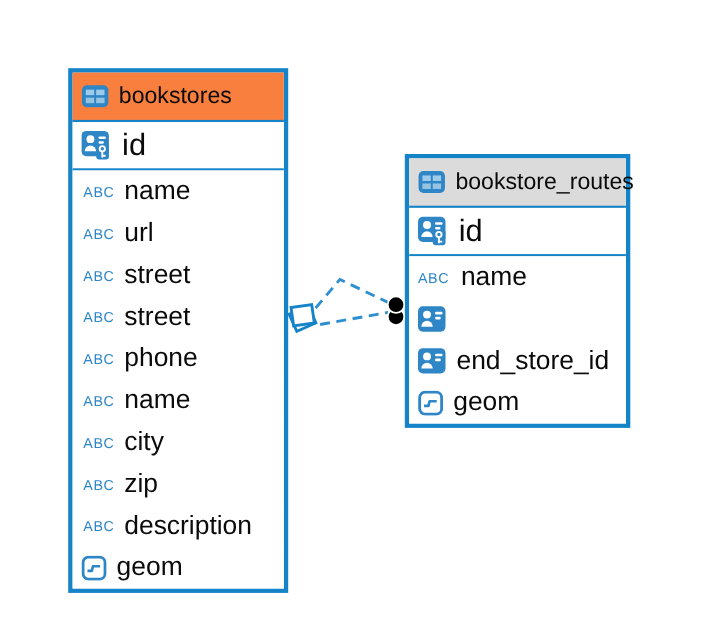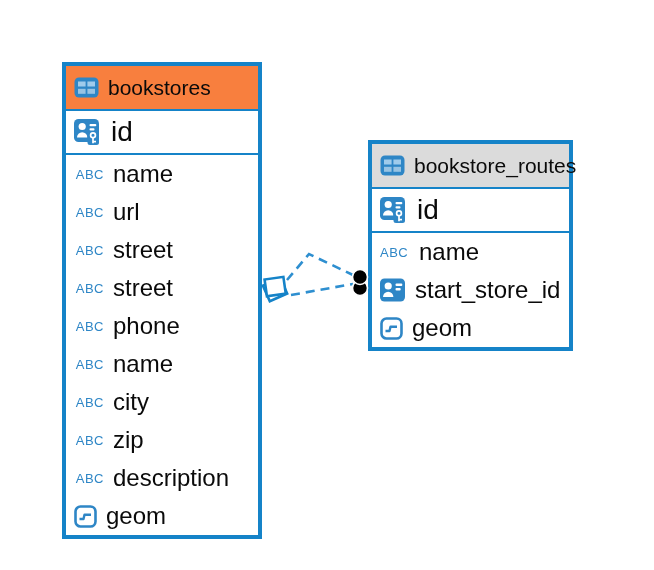--- a/index.html
+++ b/index.html
@@ -228,21 +228,32 @@
         <div class="row">
       <span class="icon">
     <svg width="26" height="24" viewBox="0 0 26 24">
       <rect x="0" y="0.5" width="25" height="23" rx="4.5" fill="#2E86C6"></rect>
       <circle cx="8.2" cy="8" r="3.6" fill="#ffffff"></circle>
       <path d="M 3 19 a 5.2 5.3 0 0 1 10.4 0 z" fill="#ffffff"></path>
       <rect x="15.5" y="5.5" width="6.8" height="2.4" rx="1" fill="#ffffff"></rect>
       <rect x="15.5" y="10" width="5.2" height="2.4" rx="1" fill="#ffffff"></rect>
     </svg>
           </span>
-      <span class="label">start_store_id</span>
+    </div>
+        <div class="row">
+      <span class="icon">
+    <svg width="26" height="24" viewBox="0 0 26 24">
+      <rect x="0" y="0.5" width="25" height="23" rx="4.5" fill="#2E86C6"></rect>
+      <circle cx="8.2" cy="8" r="3.6" fill="#ffffff"></circle>
+      <path d="M 3 19 a 5.2 5.3 0 0 1 10.4 0 z" fill="#ffffff"></path>
+      <rect x="15.5" y="5.5" width="6.8" height="2.4" rx="1" fill="#ffffff"></rect>
+      <rect x="15.5" y="10" width="5.2" height="2.4" rx="1" fill="#ffffff"></rect>
+    </svg>
+          </span>
+      <span class="label">end_store_id</span>
     </div>
         <div class="row">
       <span class="icon">
     <svg width="23" height="23" viewBox="0 0 23 23">
       <rect x="1.5" y="1.5" width="20" height="20" rx="5" fill="#ffffff" stroke="#2E86C6" stroke-width="2.6"></rect>
       <path d="M 5.5 14 L 9.5 14 L 10.5 9.8 L 17 9.8" fill="none" stroke="#2E86C6" stroke-width="2.4" stroke-linejoin="round"></path>
     </svg>
           </span>
       <span class="label">geom</span>
     </div>

